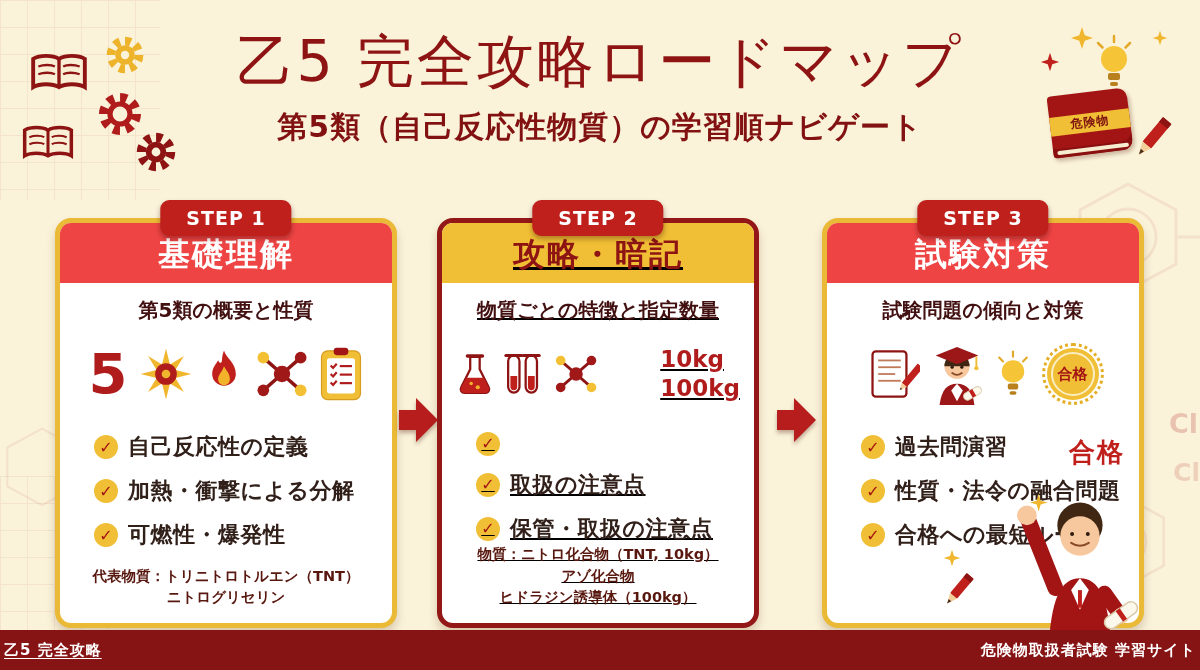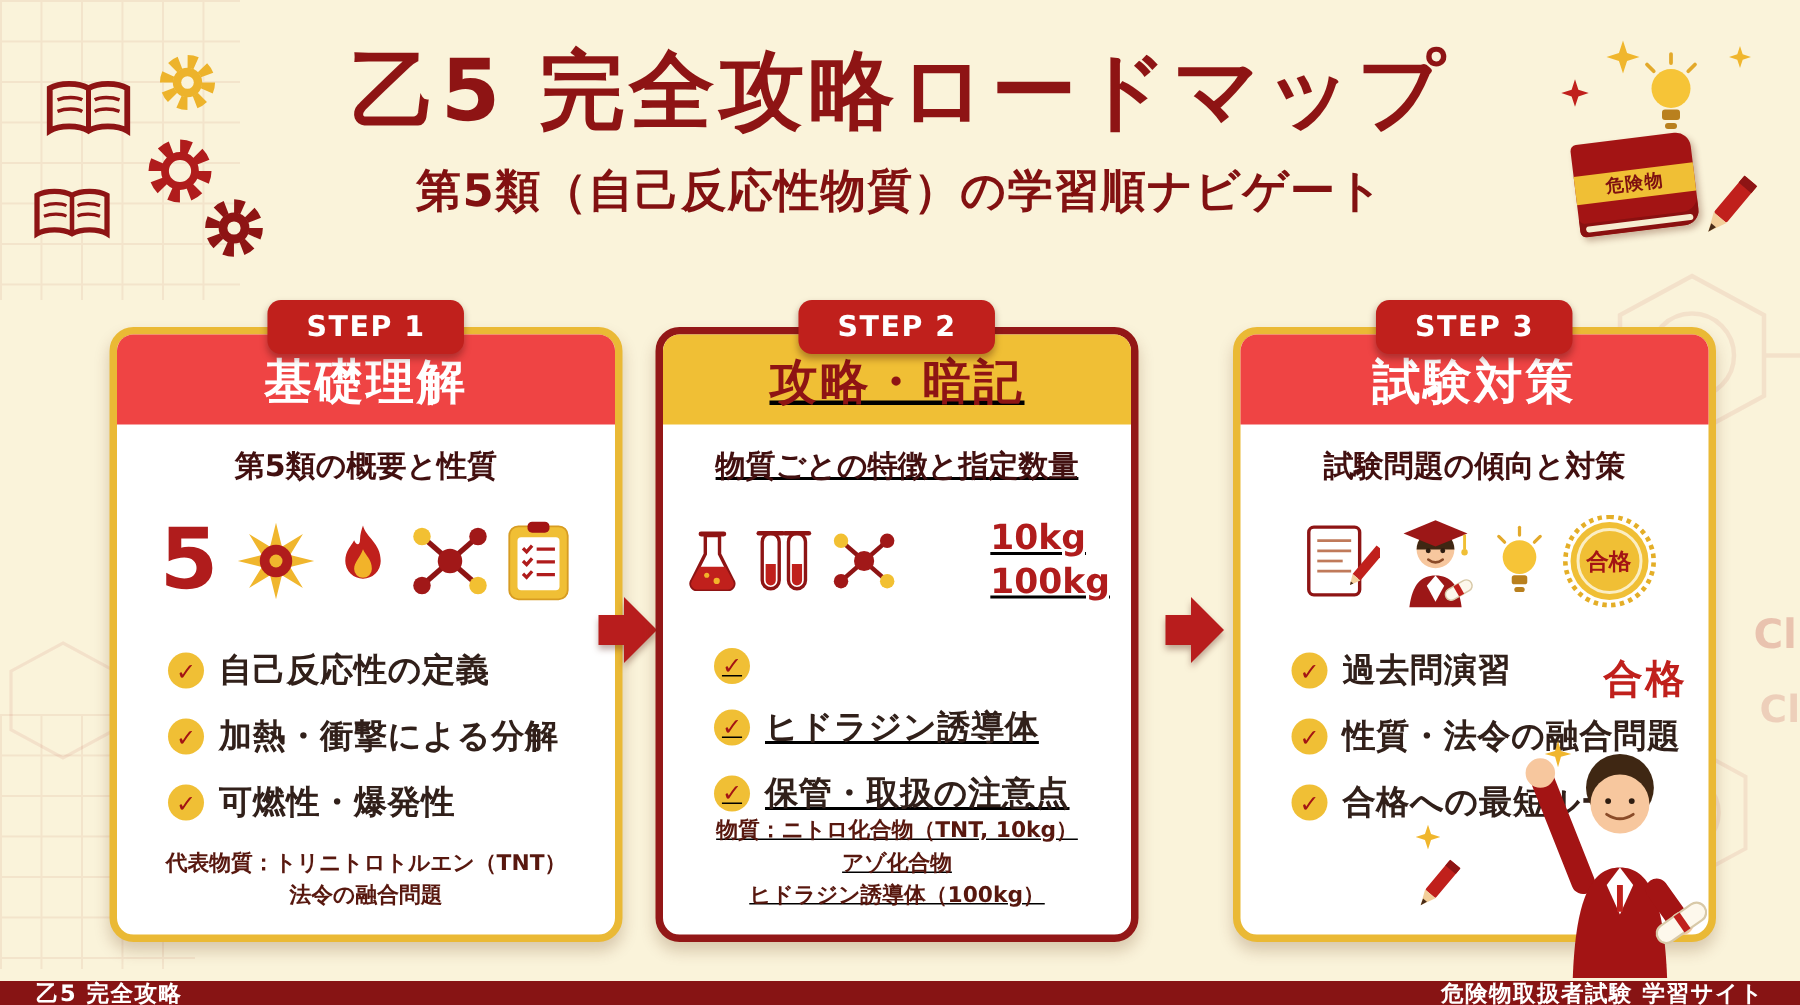--- a/index.html
+++ b/index.html
@@ -16,21 +16,21 @@
   .bg-hex { position:absolute; opacity:.08; pointer-events:none; }
   .hex-1 { right:-8px; top:172px; width:160px; height:180px; }
   .hex-2 { right:4px; bottom:26px; width:150px; height:160px; }
   .hex-3 { left:-18px; bottom:120px; width:120px; height:130px; }
   .watermark { position:absolute; font-weight:700; color:#b01c1c; opacity:.22; pointer-events:none; }
   .wm-1 { right:2px; top:408px; font-size:27px; }
   .wm-2 { right:0px; top:458px; font-size:25px; opacity:.16; }
 
   
   .header { position:absolute; left:0; right:0; top:0; text-align:center; padding-top:30px; }
-  .title { font-size:57px; font-weight:700; color:#8e1414; letter-spacing:3px; line-height:1.1; }
+  .title { font-size:57px; font-weight:400; color:#8e1414; letter-spacing:3px; line-height:1.1; }
   .subtitle { margin-top:14px; font-size:30px; font-weight:900; color:#821111; letter-spacing:1px; }
 
   .deco { position:absolute; }
   .deco-book-1 { left:28px; top:50px; width:62px; height:46px; }
   .deco-gear-1 { left:104px; top:34px; width:42px; height:42px; }
   .deco-gear-2 { left:96px; top:90px; width:48px; height:48px; }
   .deco-book-2 { left:20px; top:122px; width:56px; height:42px; }
   .deco-gear-3 { left:134px; top:130px; width:44px; height:44px; }
 
   .deco-sparkle-1 { left:1040px; top:52px; width:20px; height:20px; }
@@ -42,21 +42,21 @@
   .hbook { position:absolute; left:1050px; top:92px; width:80px; height:62px; background:#a31414;
     border-radius:4px 10px 10px 4px; transform:rotate(-7deg); box-shadow:inset 0 -9px 0 #8a1010, 2px 3px 4px rgba(90,30,10,.3); }
   .hbook::after { content:""; position:absolute; left:4px; right:4px; bottom:3px; height:4px; background:#f6ecd0; border-radius:2px; }
   .hbook-band { position:absolute; left:0; right:0; top:21px; height:19px; background:#f0bf35;
     display:flex; align-items:center; justify-content:center; }
   .hbook-band span { font-size:12px; font-weight:900; color:#7e1010; letter-spacing:1px; }
 
   
   .card { position:absolute; top:218px; height:410px; background:#fff; border:5px solid #eab935;
     border-radius:16px; box-shadow:0 6px 10px rgba(95,45,10,.22); }
-  .card-1 { left:73px;  width:342px; }
+  .card-1 { left:55px;  width:342px; }
   .card-2 { left:437px; width:322px; border-color:#931717;text-decoration:underline; }
   .card-3 { left:822px; width:322px; }
 
   .step-badge { position:absolute; top:-23px; left:50%; transform:translateX(-50%); z-index:3;
     background:#c0201c; color:#fff; font-weight:900; font-size:19px; letter-spacing:1px;
     padding:7px 26px; border-radius:9px; box-shadow:0 3px 5px rgba(60,10,5,.35); white-space:nowrap; }
 
   .card-head { height:60px; display:flex; align-items:flex-end; justify-content:center;
     font-size:32px; font-weight:900; border-radius:11px 11px 0 0; padding-bottom:6px; letter-spacing:2px; }
   .head-red  { background:#ef4444; color:#fff; }
@@ -103,22 +103,22 @@
   .arrow { position:absolute; top:398px; width:40px; height:44px; filter:drop-shadow(0 3px 2px rgba(80,20,10,.35)); }
   .arrow::before { content:""; position:absolute; left:0; top:12px; width:17px; height:20px; background:#b81d1d; }
   .arrow::after  { content:""; position:absolute; left:17px; top:0; width:0; height:0;
     border-top:22px solid transparent; border-bottom:22px solid transparent; border-left:22px solid #b81d1d; }
   .arrow-1 { left:399px; } .arrow-2 { left:777px; }
 
   
   .person { position:absolute; left:1010px; top:480px; width:135px; height:172px; z-index:4; }
 
   
-  .footer { position:absolute; left:0; right:0; bottom:0; height:16px; background:#871414; color:#fff;
-    display:flex; align-items:center; justify-content:space-between; padding:0 24px; z-index:6; }
+  .footer { position:absolute; left:0; right:0; bottom:0; height:40px; background:#871414; color:#fff;
+    display:flex; align-items:center; justify-content:space-between; padding:0 4px; z-index:6; }
   .footer span { font-size:15px; font-weight:700; letter-spacing:1px; }
   .footer-left { text-decoration:underline; text-underline-offset:3px; }
 </style>
 </head>
 <body>
 
 <div class="poster">
 
   <div class="grid-corner grid-tl"></div>
   <div class="grid-corner grid-bl"></div>
@@ -260,21 +260,21 @@
           <span class="check">✓</span>
           <span class="item-text">加熱・衝撃による分解</span>
           </li>
         <li>
           <span class="check">✓</span>
           <span class="item-text">可燃性・爆発性</span>
           </li>
       </ul>
       <div class="note">
         <div>代表物質：トリニトロトルエン（TNT）</div>
-        <div>法令の融合問題</div>
+        <div>ニトログリセリン</div>
       </div>
     </div>
   </section>
 
   <div class="arrow arrow-1"></div>
 
   <section class="card card-2">
     <div class="step-badge">STEP 2</div>
     <header class="card-head head-gold">攻略・暗記</header>
     <div class="card-body">
@@ -315,21 +315,21 @@
           <span class="qty">10kg</span>
           <span class="qty">100kg</span>
         </div>
       </div>
       <ul class="checklist">
         <li>
           <span class="check">✓</span>
           </li>
         <li>
           <span class="check">✓</span>
-          <span class="item-text">ヒドラジン誘導体</span>
+          <span class="item-text">取扱の注意点</span>
           </li>
         <li>
           <span class="check">✓</span>
           <span class="item-text">保管・取扱の注意点</span>
           </li>
       </ul>
       <div class="note">
         <div>物質：ニトロ化合物（TNT, 10kg）</div>
         <div>アゾ化合物</div>
         <div>ヒドラジン誘導体（100kg）</div>

